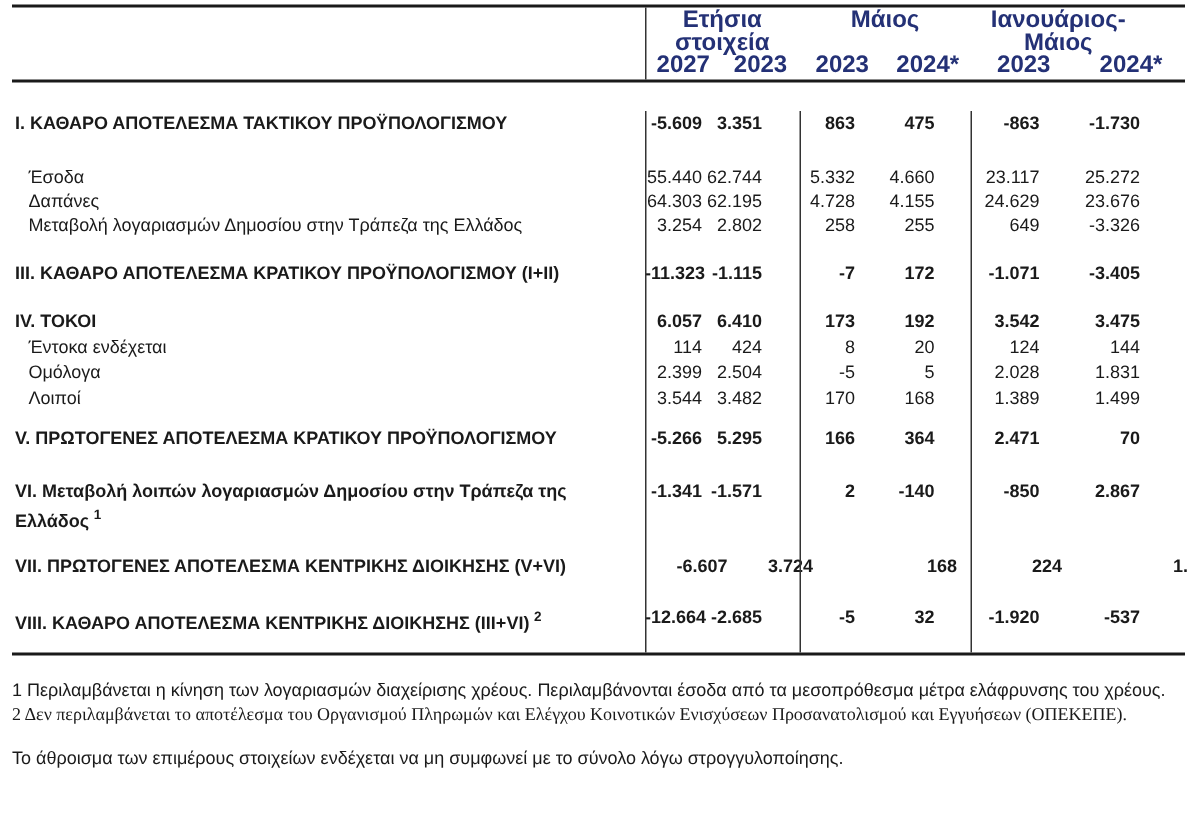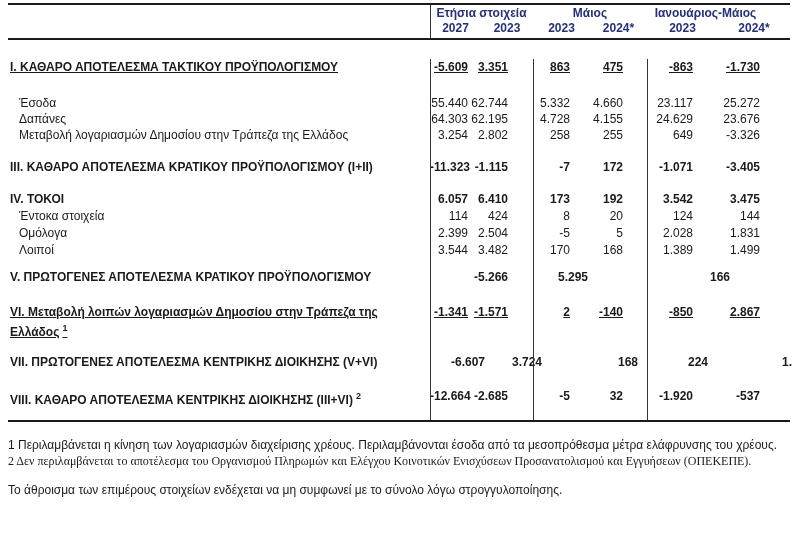--- a/index.html
+++ b/index.html
@@ -3,39 +3,39 @@
 <meta charset="utf-8">
 <style>
   html,body{margin:0;padding:0;width:792px;height:553px;background:#fff;overflow:hidden;
     font-family:"Liberation Sans",sans-serif;color:#1a1a1a;}
   .doc{width:782px;margin-left:8px;}
   
   .thead{position:relative;margin-top:3px;border-top:2px solid #1a1a1a;border-bottom:2px solid #1a1a1a;
     padding:1px 0 2px 0;}
   .hrowA{display:grid;grid-template-columns:422px 103px 114px 143px;line-height:15px;}
   .hrowB{display:grid;grid-template-columns:422px 51px 52px 57px 57px 71px 72px;line-height:15px;}
-  .hgroup,.hyear{text-align:center;font-weight:bold;font-size:12px;color:#243176;}
+  .hgroup,.hyear{text-align:center;font-weight:bold;font-size:16px;color:#243176;}
   .hgroup.g3{padding-right:26px;}
   
   .tbody{position:relative;border-bottom:2px solid #1a1a1a;padding-bottom:12px;}
   .vline{position:absolute;top:0;bottom:0;width:1px;background:#333;}
   .vl1{left:422px;} .vl2{left:525px;} .vl3{left:639px;}
   .vlh{position:absolute;top:0;bottom:0;width:1px;background:#333;left:422px;}
   .row{display:grid;grid-template-columns:422px 38px 40px 25px 37px 53px 24px 46px 67px auto;
     line-height:16px;font-size:12px;align-items:start;}
   .row.vend{align-items:end;}
   .bold{font-weight:bold;}
   .lbl{padding-left:2px;}
   .lbl.ind{padding-left:11px;}
   .lbl .l2{padding-left:11px;}
   .num{text-align:right;white-space:nowrap;}
   sup{font-size:9px;margin-left:3px;}
-  .mt19{margin-top:19px;text-decoration:underline;} .mt20{margin-top:20px;} .mt0{margin-top:0;}
+  .mt19{margin-top:19px;} .mt20{margin-top:20px;} .mt0{margin-top:0;}
   .mt6{margin-top:6px;} .mt16{margin-top:16px;} .mt1{margin-top:1px;}
-  .mt11{margin-top:11px;gap:40px;} .mt14{margin-top:14px;gap:17px;} .mt18{margin-top:18px;}
+  .mt11{margin-top:11px;} .mt14{margin-top:14px;gap:17px;} .mt18{margin-top:18px;}
   
   .notes{font-size:12px;}
   .note1{margin-top:15px;line-height:16px;}
   .note2{margin-top:0;line-height:16px;font-family:Liberation Serif, serif;}
   .rounding{margin-top:13px;line-height:16px;}
 </style>
 </head>
 <body>
 
 <div class="doc">
@@ -137,21 +137,21 @@
       <div></div>
       <div class="num">173</div>
       <div class="num">192</div>
       <div></div>
       <div class="num">3.542</div>
       <div class="num">3.475</div>
       <div></div>
     </div>
 
     <div class="row mt1">
-      <div class="lbl ind">Έντοκα στοιχεία</div>
+      <div class="lbl ind">Έντοκα ενδέχεται</div>
       <div class="num">114</div>
       <div class="num">424</div>
       <div></div>
       <div class="num">8</div>
       <div class="num">20</div>
       <div></div>
       <div class="num">124</div>
       <div class="num">144</div>
       <div></div>
     </div>

